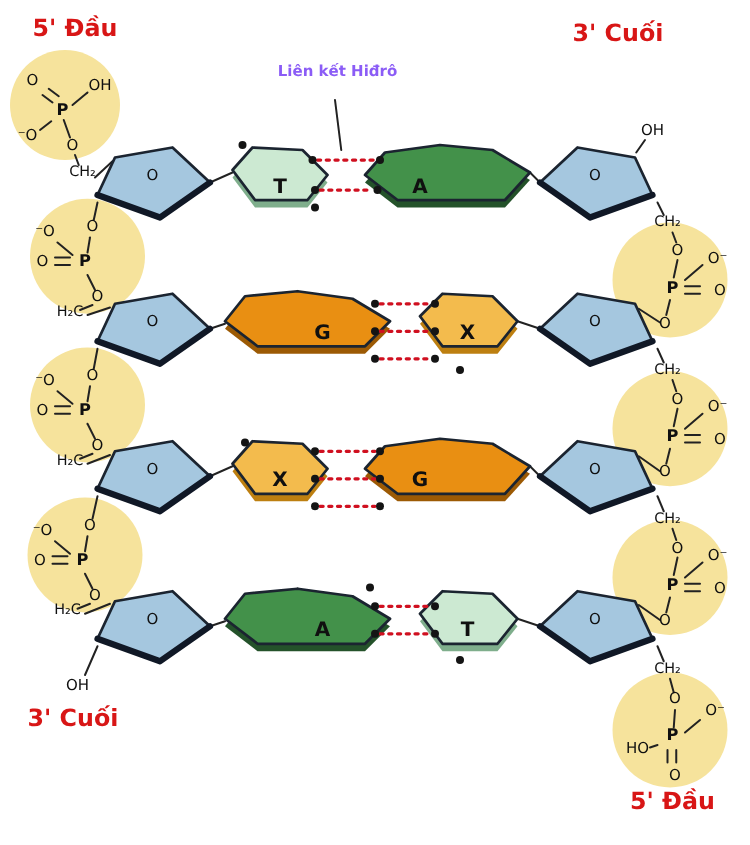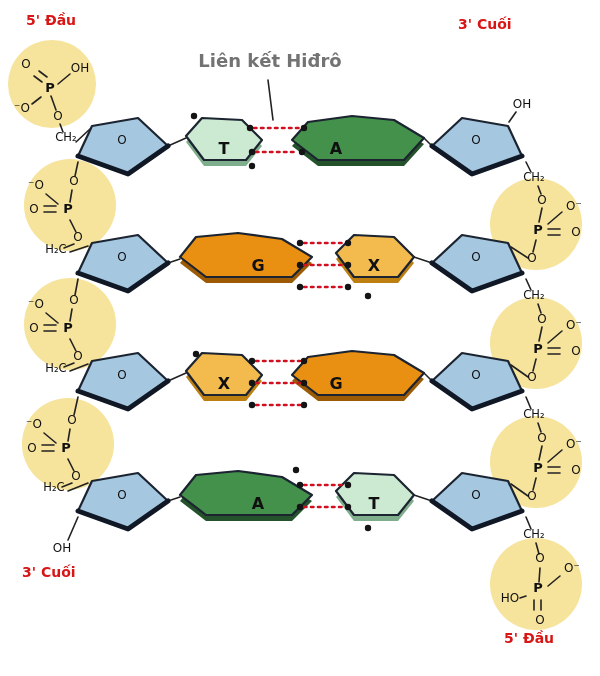--- a/index.html
+++ b/index.html
@@ -5,26 +5,26 @@
   html,body{margin:0;padding:0;}
   body{
     width:600px;height:676px;background:#ffffff;
     font-family:"DejaVu Sans", sans-serif;
     position:relative;overflow:hidden;
   }
   .stage{position:absolute;left:0;top:0;width:600px;height:676px;}
   svg{position:absolute;left:0;top:0;}
   .overlay-label{
     position:absolute;
-    font-size:14px;font-weight:bold;
+    font-size:19px;font-weight:bold;
     white-space:nowrap;
     font-family:"DejaVu Sans", sans-serif;
     text-align:right;
   }
-  .hb-label{color:#737373;font-size:18px;}
+  .hb-label{color:#8b5cf6;font-size:12px;}
 </style>
 </head>
 <body>
 
 <div class="stage">
   <svg id="diagram" width="600" height="676" viewBox="0 0 600 676">
       <circle cx="52" cy="84" r="44" fill="#f6e39c"></circle>
       <circle cx="70" cy="205" r="46" fill="#f6e39c"></circle>
       <circle cx="70" cy="324" r="46" fill="#f6e39c"></circle>
       <circle cx="68" cy="444" r="46" fill="#f6e39c"></circle>

